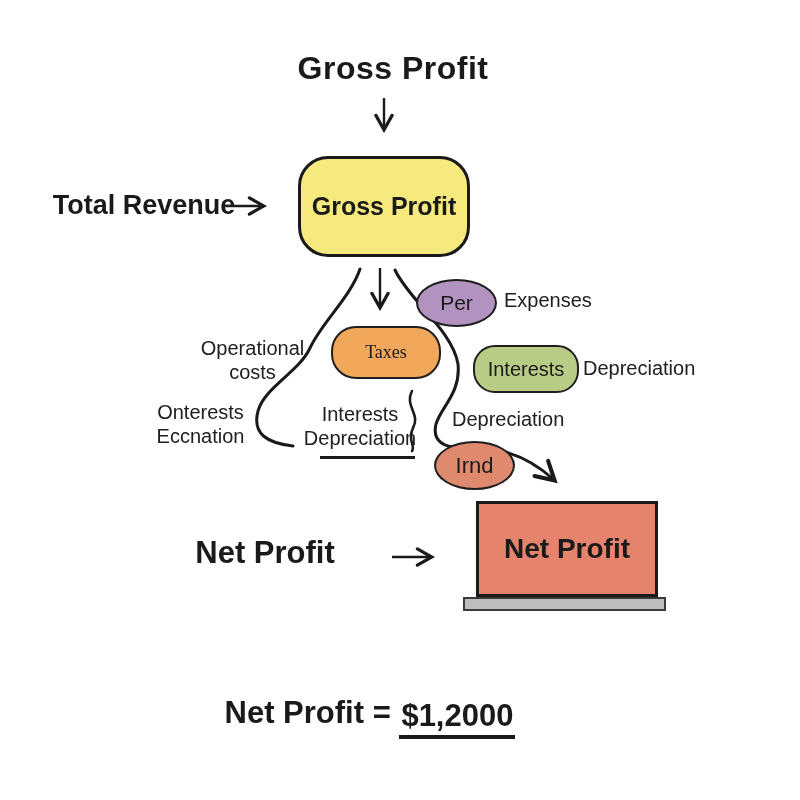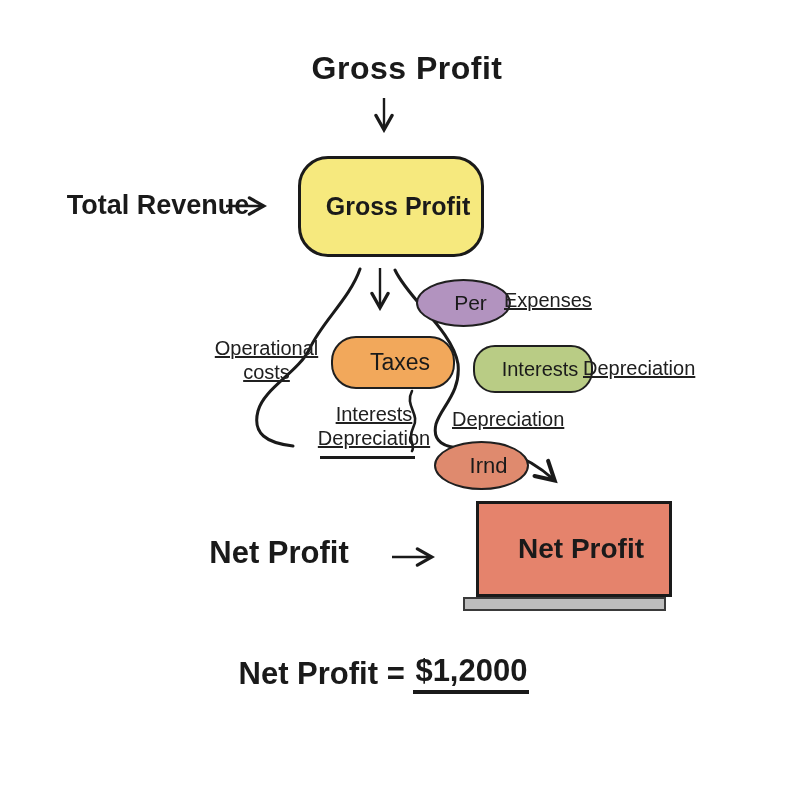--- a/index.html
+++ b/index.html
@@ -8,21 +8,21 @@
     background:#ffffff;
   }
   .canvas{
     position:relative;
     width:800px;height:800px;
     background:#ffffff;
     overflow:hidden;
     color:#1a1a1a;
   }
   .abs{position:absolute;}
-  .ctr{display:flex;align-items:center;justify-content:center;text-align:center;padding-left:14px;}
+  .ctr{display:flex;align-items:center;justify-content:center;text-align:center;}
   .bold{font-weight:bold;}
   svg.layer{position:absolute;left:0;top:0;width:800px;height:800px;pointer-events:none;}
 
   
   .diagram-title{left:0;top:50px;width:786px;font-size:32px;letter-spacing:.5px;}
   .total-revenue{left:28px;top:190px;width:190px;font-size:27px;margin-left:21px;}
   .net-profit-label{left:170px;top:535px;width:190px;font-size:31px;}
 
   
   .gross-box{
@@ -36,37 +36,37 @@
     font-size:28px;font-weight:bold;
   }
   .pedestal{
     left:463px;top:597px;width:203px;height:14px;
     border:2px solid #3a3a3a;box-sizing:border-box;
   }
 
   
   .pill{border:2.5px solid #1f1f1f;}
   .per-oval{left:416px;top:279px;width:77px;height:44px;border-radius:50%;font-size:21px;}
-  .taxes-pill{left:331px;top:336px;width:106px;height:49px;border-radius:25px;font-size:23px;}
+  .taxes-pill{left:331px;top:326px;width:106px;height:49px;border-radius:25px;font-size:18px;font-family:Liberation Serif, serif;}
   .interests-pill{left:473px;top:345px;width:102px;height:44px;border-radius:22px;font-size:20px;}
   .irnd-oval{left:434px;top:441px;width:77px;height:45px;border-radius:50%;font-size:22px;}
 
   
-  .ann{font-size:20px;line-height:24px;color:#202020;text-decoration:underline;}
+  .ann{font-size:20px;line-height:24px;color:#202020;}
   .expenses{left:504px;top:288px;width:110px;text-align:left;}
   .operational{left:190px;top:336px;width:125px;}
   .depreciation-right{left:583px;top:356px;width:130px;text-align:left;}
   .onterests{left:148px;top:400px;width:105px;}
   .interests-dep{left:295px;top:402px;width:130px;}
   .dep-underline{left:320px;top:456px;width:95px;height:3px;background:#1a1a1a;}
   .depreciation-mid{left:452px;top:407px;width:125px;text-align:left;}
 
   
-  .footer{left:0;top:653px;width:740px;font-size:31px;}
-  .footer .val{border-bottom:4px solid #1a1a1a;padding:0 2px 1px 2px;}
+  .footer{left:0;top:687px;width:740px;font-size:31px;}
+  .footer .val{border-bottom:4px solid #1a1a1a;padding:0 2px 1px 2px;margin-top:11px;}
 </style>
 </head>
 <body>
 
 <div class="canvas">
 
   <svg class="layer" viewBox="0 0 800 800">
     <defs>
       <marker id="vhead" viewBox="0 0 12 12" refX="9" refY="6" markerWidth="9" markerHeight="9" orient="auto-start-reverse">
         <path d="M2,1.5 L10,6 L2,10.5" fill="none" stroke="#1a1a1a" stroke-width="1.8" stroke-linecap="round"></path>
@@ -110,20 +110,26 @@
 
   <div class="abs ctr pill taxes-pill" style="background: rgb(242, 168, 91);">
     <span>Taxes</span>
   </div>
 
   <div class="abs ctr pill interests-pill" style="background: rgb(185, 204, 133);">
     <span>Interests</span>
   </div>
   <div class="abs ann depreciation-right">Depreciation</div>
 
+  <div class="abs ctr ann onterests">
+    <div>
+      <div>Onterests</div>
+      <div>Eccnation</div>
+    </div>
+  </div>
 
   <div class="abs ctr ann interests-dep">
     <div>
       <div>Interests</div>
       <div>Depreciation</div>
     </div>
   </div>
   <div class="abs dep-underline"></div>
 
   <div class="abs ann depreciation-mid">Depreciation</div>

